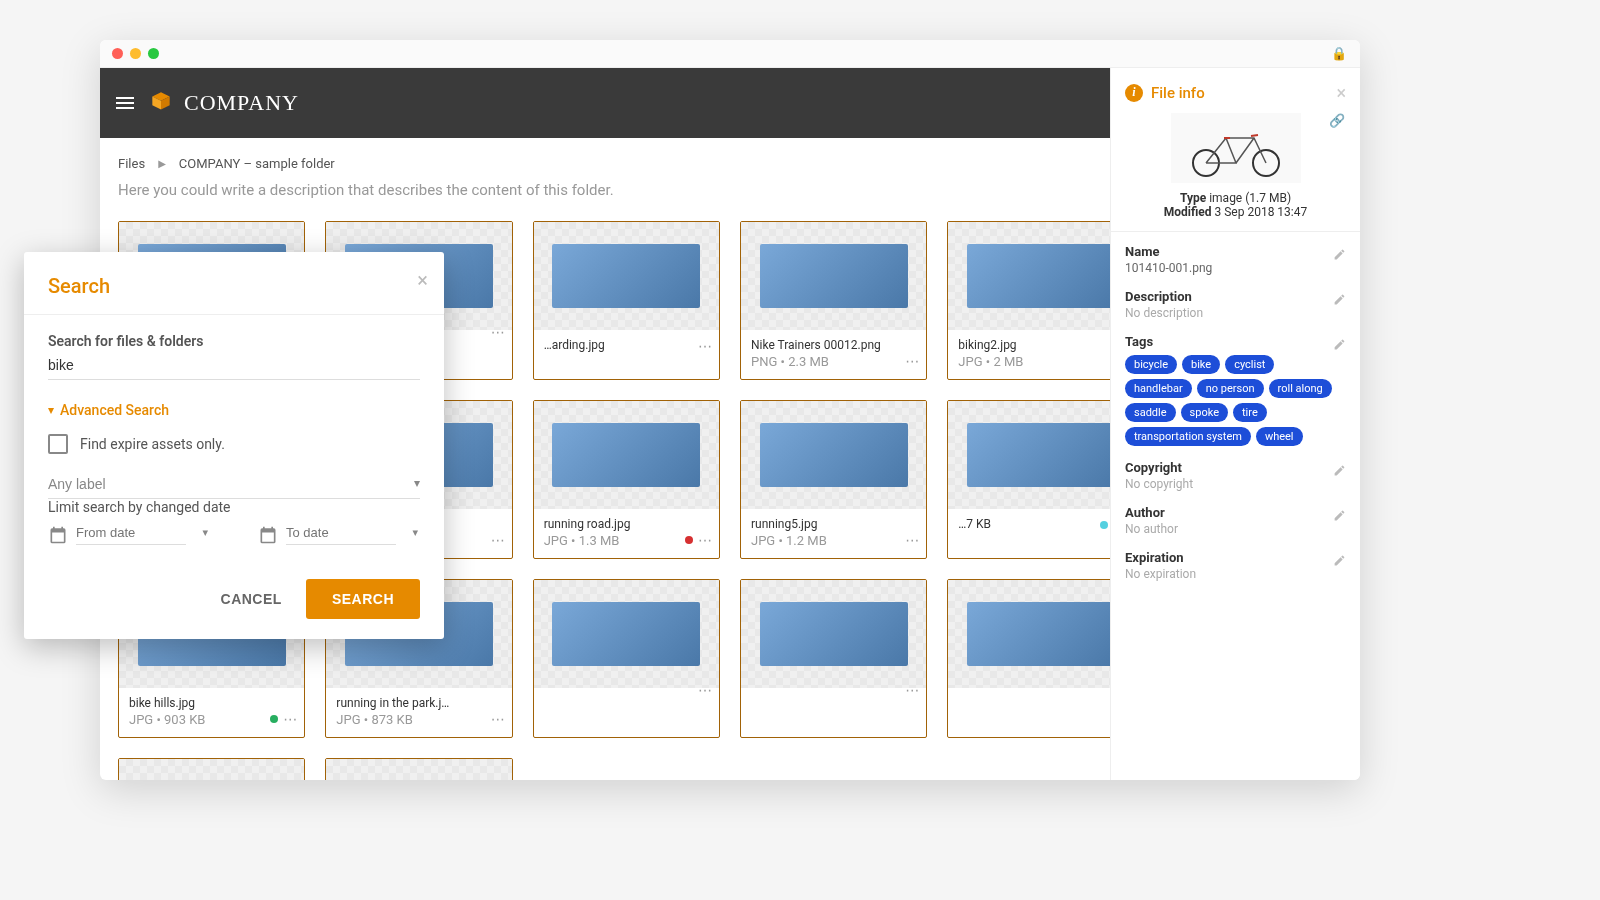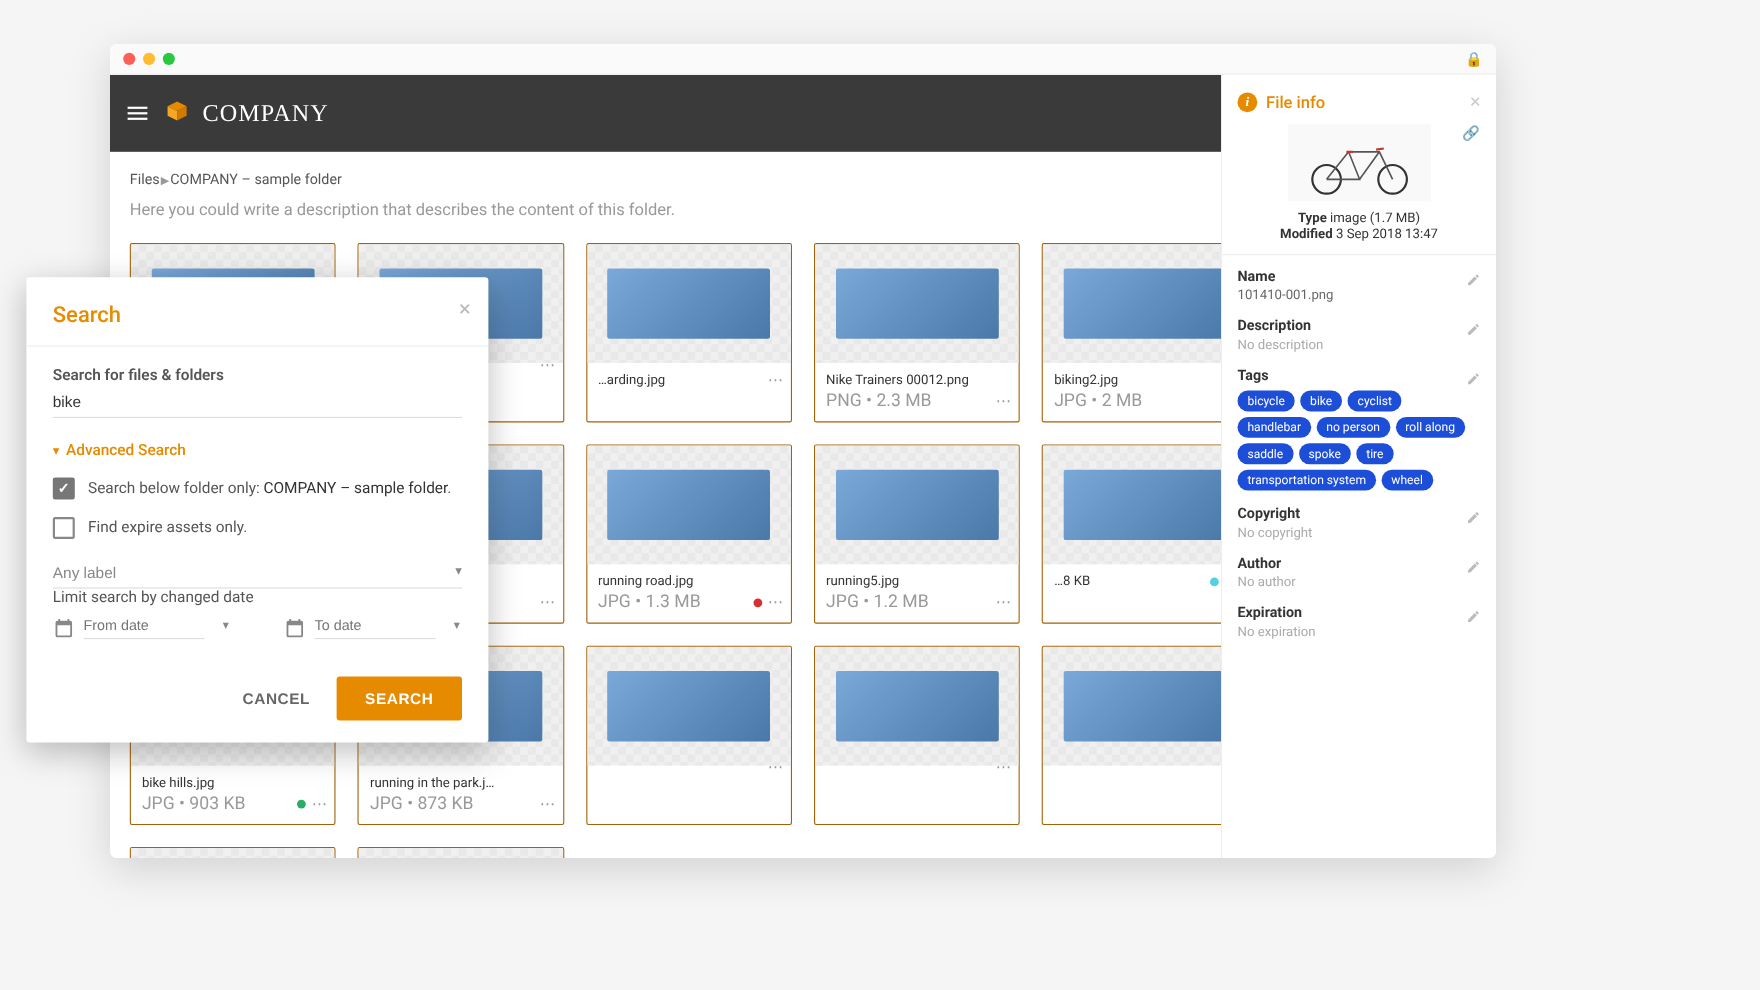--- a/index.html
+++ b/index.html
@@ -16,31 +16,31 @@
 .topbar { height: 70px; background: #3a3a3a; display: flex; align-items: center; padding: 0 16px; color: #fff; }
 .hamburger { margin-right: 14px; cursor: pointer; display: flex; flex-direction: column; gap: 3px; }
 .hamburger span { width: 18px; height: 2px; background: #fff; }
 .logo-block { display: flex; align-items: center; gap: 10px; }
 .logo-c { width: 26px; height: 26px; position: relative; }
 .brand { font-family: Georgia, serif; font-size: 22px; letter-spacing: 1px; }
 .topbar-right { margin-left: auto; display: flex; gap: 22px; align-items: center; }
 .tb-icon { width: 20px; height: 20px; cursor: pointer; fill: #fff; }
 
 .content { padding: 18px 18px; height: calc(100% - 82px); overflow: hidden; }
-.breadcrumb { font-size: 13px; color: #555; display: flex; gap: 1px; align-items: center; }
+.breadcrumb { font-size: 13px; color: #555; display: flex; gap: 13px; align-items: center; }
 .breadcrumb .sep { color: #999; font-size: 10px; }
 .folder-desc { margin-top: 10px; color: #999; font-size: 15px; }
 
 .grid { display: grid; grid-template-columns: repeat(6, 1fr); gap: 20px; margin-top: 22px; }
 .card { border: 1px solid #a16207; border-radius: 2px; background: #fff; overflow: hidden; }
 .thumb { height: 108px; background: #f0f0f0; background-image: linear-gradient(45deg,#e8e8e8 25%,transparent 25%),linear-gradient(-45deg,#e8e8e8 25%,transparent 25%),linear-gradient(45deg,transparent 75%,#e8e8e8 75%),linear-gradient(-45deg,transparent 75%,#e8e8e8 75%); background-size: 14px 14px; background-position: 0 0,0 7px,7px -7px,-7px 0; display: flex; align-items: center; justify-content: center; }
 .thumb-inner { width: 80%; height: 60%; background: linear-gradient(135deg,#7aa8d8,#4a78a8); border-radius: 2px; }
 .card-info { padding: 8px 10px 10px; position: relative; }
 .card-name { font-size: 12px; color: #333; white-space: nowrap; overflow: hidden; text-overflow: ellipsis; }
-.card-meta { font-size: 16px; color: #999; margin-top: 2px; }
+.card-meta { font-size: 13px; color: #999; margin-top: 2px; }
 .card-more { position: absolute; right: 6px; bottom: 10px; color: #999; font-size: 14px; letter-spacing: 1px; cursor: pointer; }
 .card-dot { position: absolute; right: 26px; bottom: 14px; width: 8px; height: 8px; border-radius: 50%; }
 
 
 .search-modal { position: absolute; left: 24px; top: 252px; width: 420px; background: #fff; border-radius: 3px; box-shadow: 0 8px 30px rgba(0,0,0,0.25); padding: 22px 24px 20px; z-index: 100; }
 .search-title { font-size: 20px; color: #e68a00; font-weight: 500; }
 .search-close { position: absolute; right: 16px; top: 16px; color: #bbb; font-size: 20px; cursor: pointer; }
 .search-divider { border: none; border-top: 1px solid #eee; margin: 16px -24px 18px; }
 .field-label { font-size: 14px; color: #555; font-weight: 600; margin-bottom: 4px; }
 .text-input { width: 100%; border: none; border-bottom: 1px solid #ddd; padding: 4px 0 6px; font-size: 14px; color: #333; outline: none; }
@@ -242,21 +242,21 @@
       <div class="card-meta">JPG • 1.2 MB</div>
 
       <span class="card-more">⋯</span>
     </div>
         </div>
         <div class="card">
           <div class="thumb">
             <div class="thumb-inner"></div>
           </div>
     <div class="card-info">
-      <div class="card-name">…8 KB</div>
+      <div class="card-name">…7 KB</div>
       <div class="card-meta"></div>
       <span class="card-dot" style="background:#55d0e0"></span>
       <span class="card-more">⋯</span>
     </div>
         </div>
         <div class="card">
           <div class="thumb">
             <div class="thumb-inner"></div>
           </div>
     <div class="card-info">
@@ -426,26 +426,20 @@
   <div class="search-title">Search</div>
   <div class="search-close">×</div>
   <hr class="search-divider">
   <div class="field-label">Search for files &amp; folders</div>
   <input class="text-input" value="bike" style="">
   <div class="adv-toggle">
     <span class="chev">▾</span>
     <span>Advanced Search</span>
   </div>
   <div class="check-row">
-    <div class="checkbox checked"></div>
-    <div>
-      <span>Search below folder only: </span><span class="strong-part">COMPANY – sample folder</span><span>.</span>
-    </div>
-  </div>
-  <div class="check-row">
     <div class="checkbox"></div>
     <div>Find expire assets only.</div>
   </div>
   <div class="select-row">
     <input class="text-input" readonly="" value="Any label" style="">
     <span class="select-caret">▾</span>
   </div>
   <div class="date-section-label">Limit search by changed date</div>
   <div class="date-row">
     <div class="date-field">

